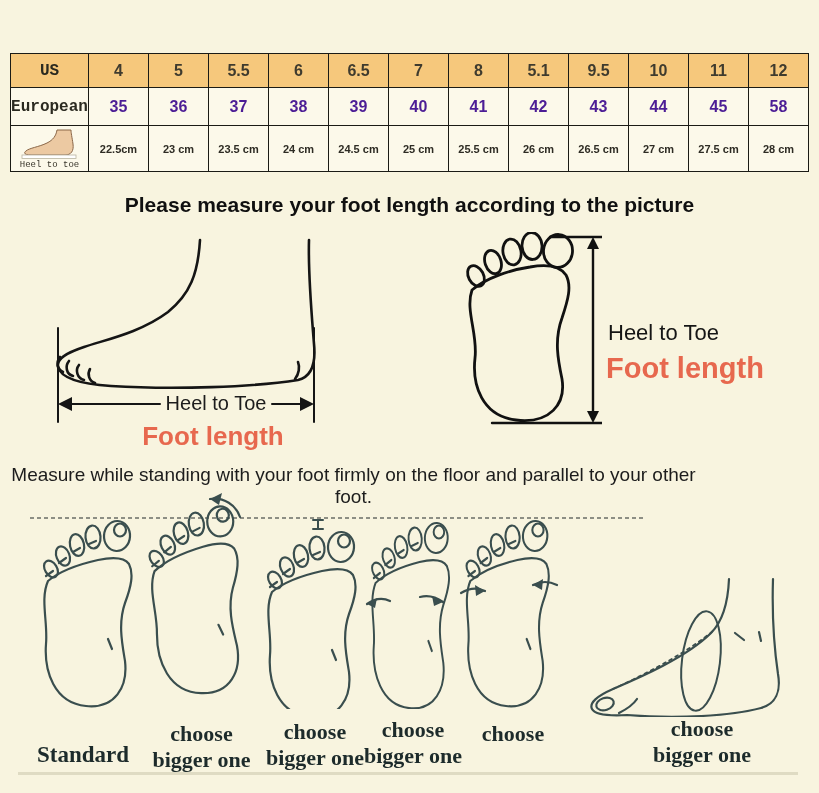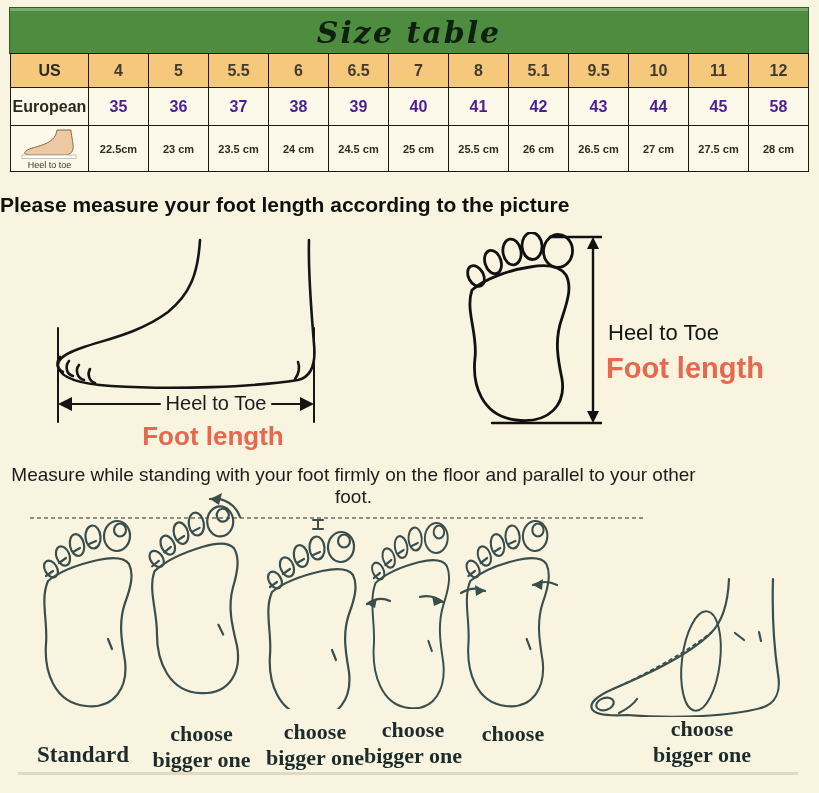--- a/index.html
+++ b/index.html
@@ -25,26 +25,26 @@
     position: absolute; left: 10px; top: 53px; width: 799px;
     border-collapse: collapse; table-layout: fixed;
   }
   .size-table td {
     border: 1px solid #1b1b15; text-align: center; vertical-align: middle; padding: 0;
     overflow: hidden;
   }
   .r-us td { background: #f6c87c; height: 34px; font-weight: 700; font-size: 16px; color: #3f3b2e; }
   .r-eu td { background: #fcf9ea; height: 38px; font-weight: 700; font-size: 16px; color: #4c1d95; }
   .r-cm td { background: #fcf9ea; height: 46px; font-weight: 700; font-size: 11px; color: #2e2c24; }
-  td.rowhead { font-family: Liberation Sans, sans-serif; font-weight: 700; font-size: 16px; color: #2b2a20; }
+  td.rowhead { font-family: Liberation Mono, monospace; font-weight: 700; font-size: 16px; color: #2b2a20; }
   .foot-icon-wrap { display: flex; flex-direction: column; align-items: center; justify-content: center; }
   .foot-icon-label { font-size: 9px; color: #3a372c; font-weight: 400; margin-top: 1px; }
   
   .measure-heading {
-    position: absolute; left: 0; top: 193px; width: 819px; 
+    position: absolute; left: 0; top: 193px; width: 819px; text-align: center;
     font-weight: 700; font-size: 21px; color: #101010;
   }
   .diagram-left { position: absolute; left: 48px; top: 236px; width: 360px; height: 232px; }
   .hl-left {
     position: absolute; left: 103px; top: 156px; width: 130px; text-align: center;
     font-size: 20px; color: #1c1c1c;
   }
   .fl-left {
     position: absolute; left: 35px; top: 185px; width: 260px; text-align: center;
     font-weight: 700; font-size: 26px; color: #e7684e;
@@ -94,23 +94,20 @@
         <path d="M 12 62 C 24 52 44 45 62 41 C 76 38 88 38 93 45 C 98 55 95 68 89 84 C 82 104 86 124 89 142 C 92 168 79 190 50 187 C 18 184 8 152 10 125 C 12 103 4 80 12 62 Z"></path>
         <path d="M 10 57 L 17 52"></path>
           <path d="M 23 44 L 30 39"></path>
         <path d="M 37 33 L 44 29"></path>
           <path d="M 53 25 L 60 22"></path>
         <path d="M 72 120 L 76 130"></path>
       </g>
     </defs>
   </svg>
 
-  <div class="banner">
-    <span class="banner-title">Size table</span>
-  </div>
 
   <table class="size-table">
     <colgroup>
       <col style="width:78px">
         <col>
         <col>
         <col>
         <col>
         <col>
         <col>

